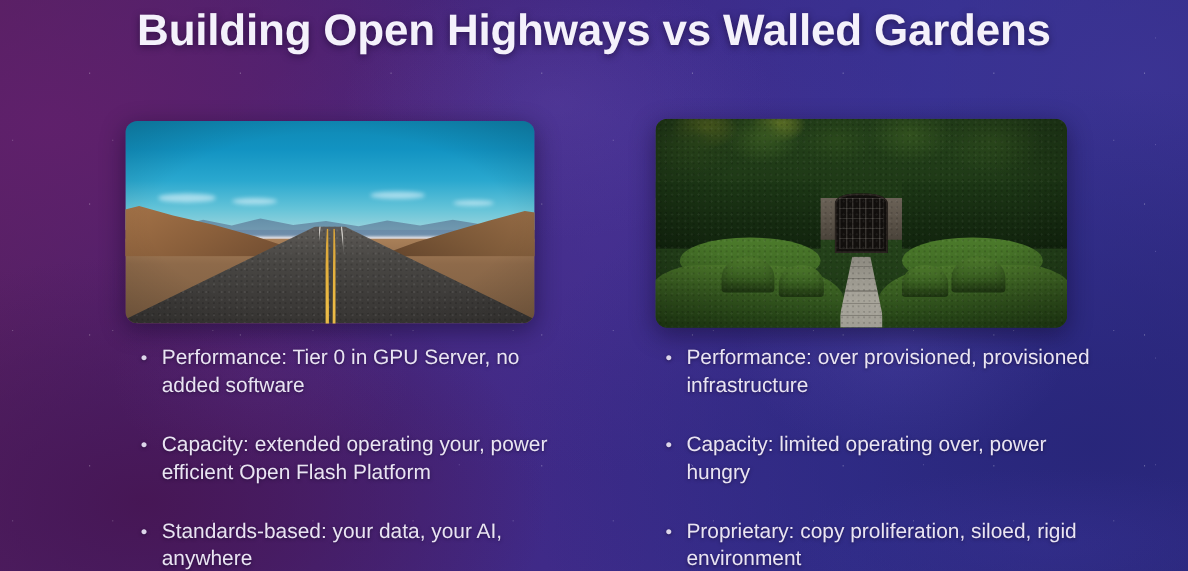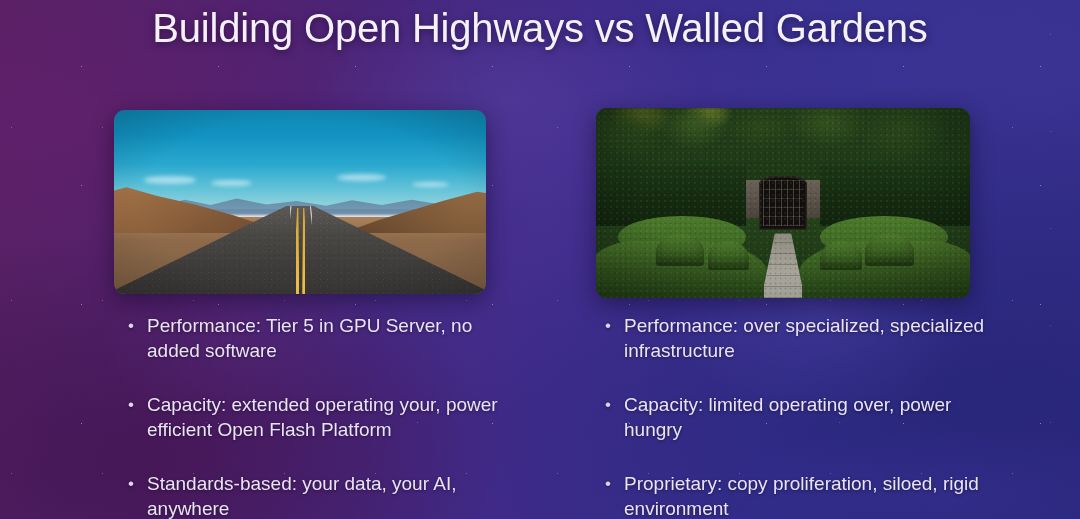--- a/index.html
+++ b/index.html
@@ -43,21 +43,21 @@
     background-size: 137px 119px, 91px 173px, 211px 97px;
     background-position: 13px 7px, 57px 41px, 101px 83px;
   }
 
   
   .title {
     position:absolute;
     left:0; right:0; top:6px;
     text-align:center;
     font-size:40px;
-    font-weight:normal;
+    font-weight:bold;
     color:#f4f1fb;
     letter-spacing:-0.2px;
     text-shadow:0 2px 7px rgba(20,5,40,.55);
     white-space:nowrap;
   }
 
   
   .photo {
     position:absolute;
     border-radius:11px;
@@ -296,36 +296,36 @@
       <div class="gd-path"></div>
       <div class="gd-path-j"></div>
       <div class="gd-tex"></div>
       <div class="gd-vig"></div>
     </div>
   </div>
 
   <div class="col" id="col-left">
     <div class="bullet">
       <span class="dot">•</span>
-      <span class="btext">Performance: Tier 5 in GPU Server, no added software</span>
+      <span class="btext">Performance: Tier 0 in GPU Server, no added software</span>
     </div>
     <div class="bullet">
       <span class="dot">•</span>
       <span class="btext">Capacity: extended operating your, power efficient Open Flash Platform</span>
     </div>
     <div class="bullet">
       <span class="dot">•</span>
       <span class="btext">Standards-based: your data, your AI, anywhere</span>
     </div>
   </div>
 
   <div class="col" id="col-right">
     <div class="bullet">
       <span class="dot">•</span>
-      <span class="btext">Performance: over specialized, specialized infrastructure</span>
+      <span class="btext">Performance: over provisioned, provisioned infrastructure</span>
     </div>
     <div class="bullet">
       <span class="dot">•</span>
       <span class="btext">Capacity: limited operating over, power hungry</span>
     </div>
     <div class="bullet">
       <span class="dot">•</span>
       <span class="btext">Proprietary: copy proliferation, siloed, rigid environment</span>
     </div>
   </div>

